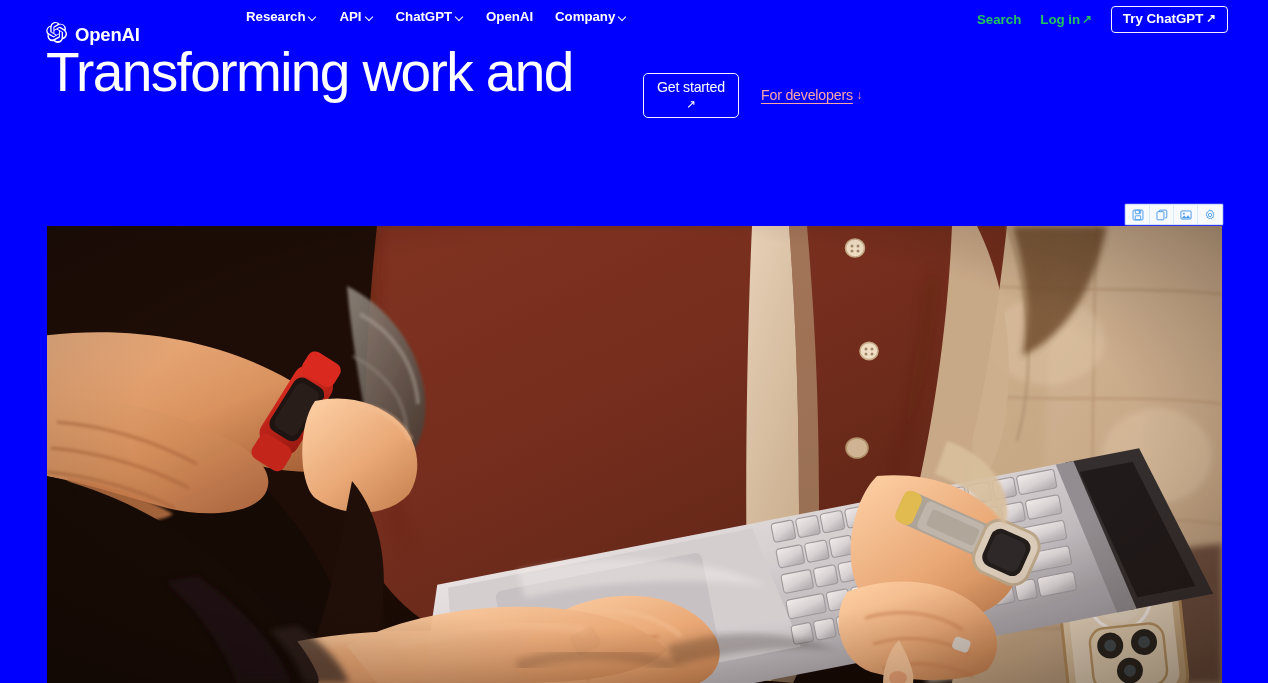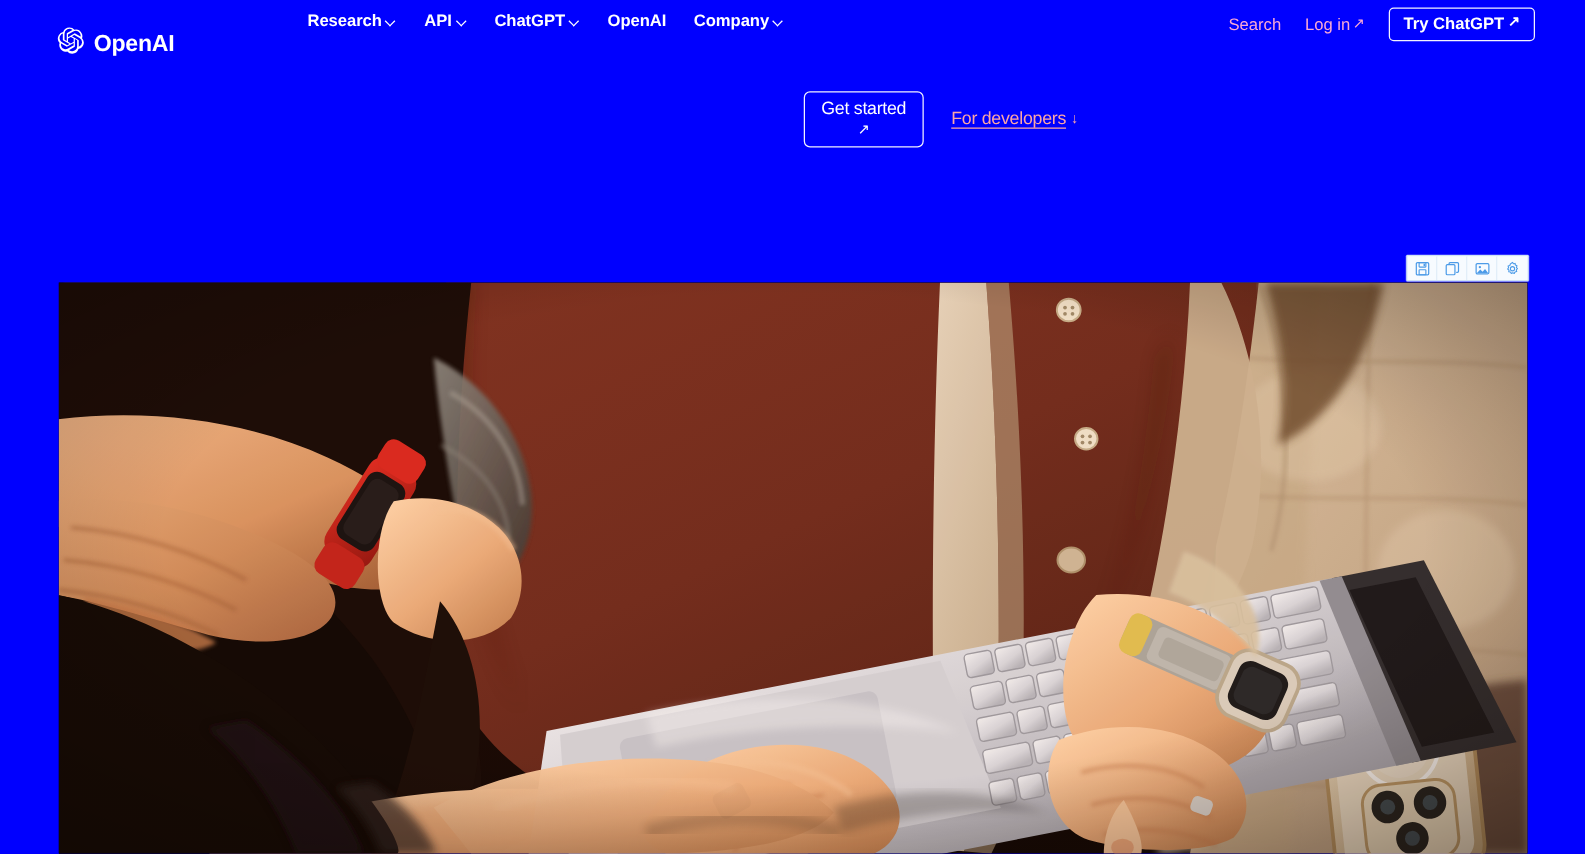--- a/index.html
+++ b/index.html
@@ -87,22 +87,22 @@
   .nav-right {
     position: absolute;
     right: 40px;
     top: 6px;
     display: flex;
     align-items: center;
     gap: 19px;
   }
   .nav-link {
     font-size: 13.3px;
-    font-weight: 400;
-    color: #f9a8d4;
+    font-weight: 700;
+    color: #22c55e;
     cursor: pointer;
     white-space: nowrap;
     display: flex;
     align-items: center;
     gap: 2px;
   }
   .arrow-ne { font-size: 11.5px; line-height: 1; display: inline-block; }
   .try-btn {
     border: 1.2px solid rgba(255,255,255,0.95);
     border-radius: 4px;
@@ -275,21 +275,21 @@
         <span class="arrow-ne">↗</span>
       </div>
       <button class="try-btn">
         <span>Try ChatGPT</span>
         <span class="arrow-ne">↗</span>
       </button>
     </div>
   </div>
 
   <h1 class="hero-title">
-    <br>
+    <span>Transforming work and</span><br>
   </h1>
 
   <div class="hero-right">
     <div class="hero-actions">
       <button class="get-started">
         <span>Get started</span>
         <span class="arrow-ne">↗</span>
       </button>
       <a class="dev-link">
         <span class="dev-label">For developers</span>

